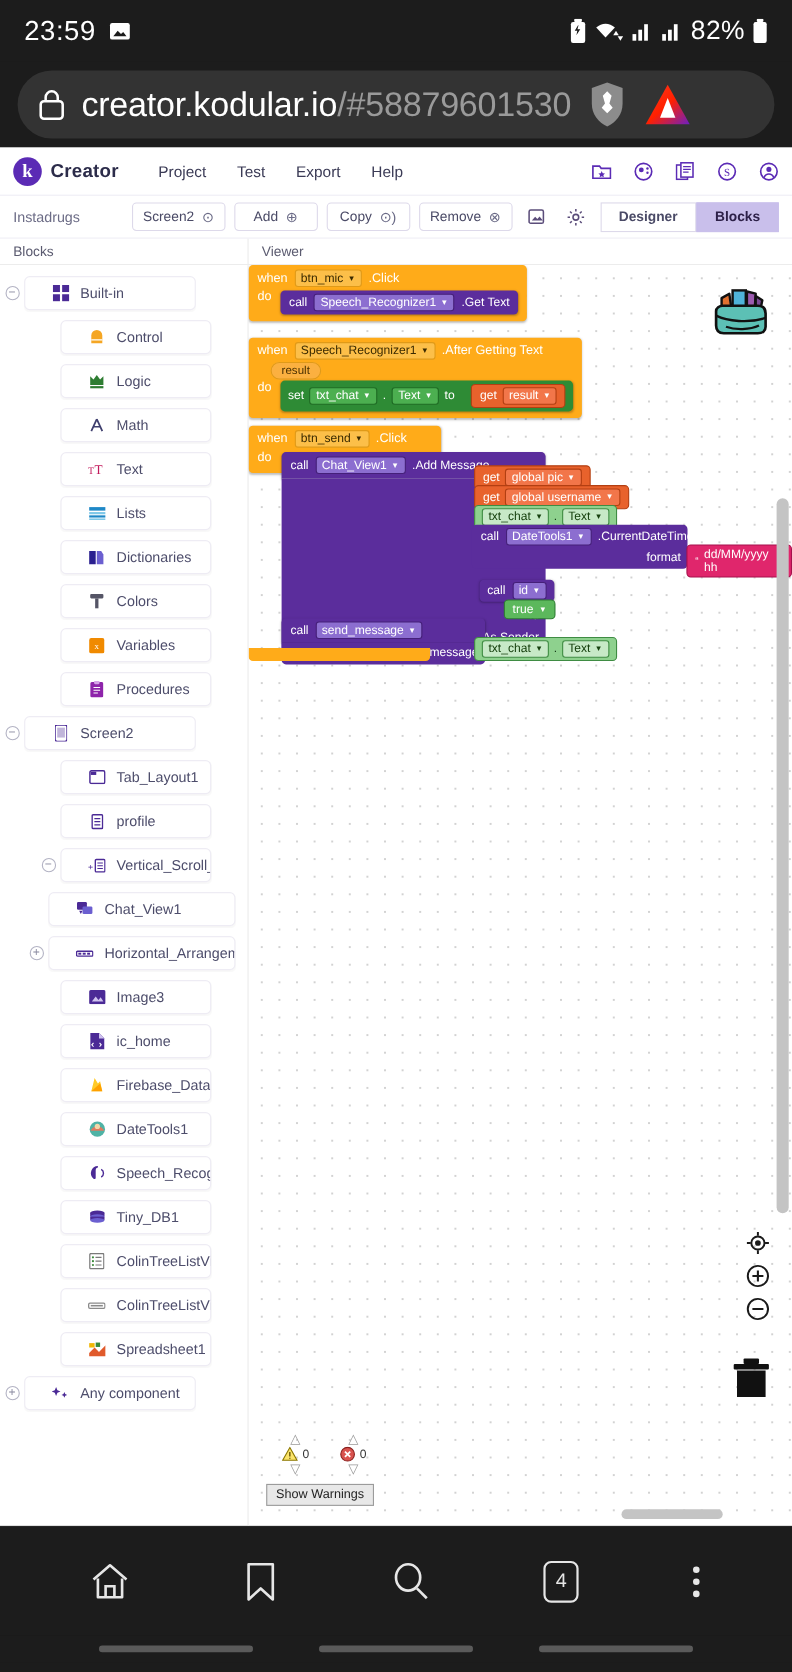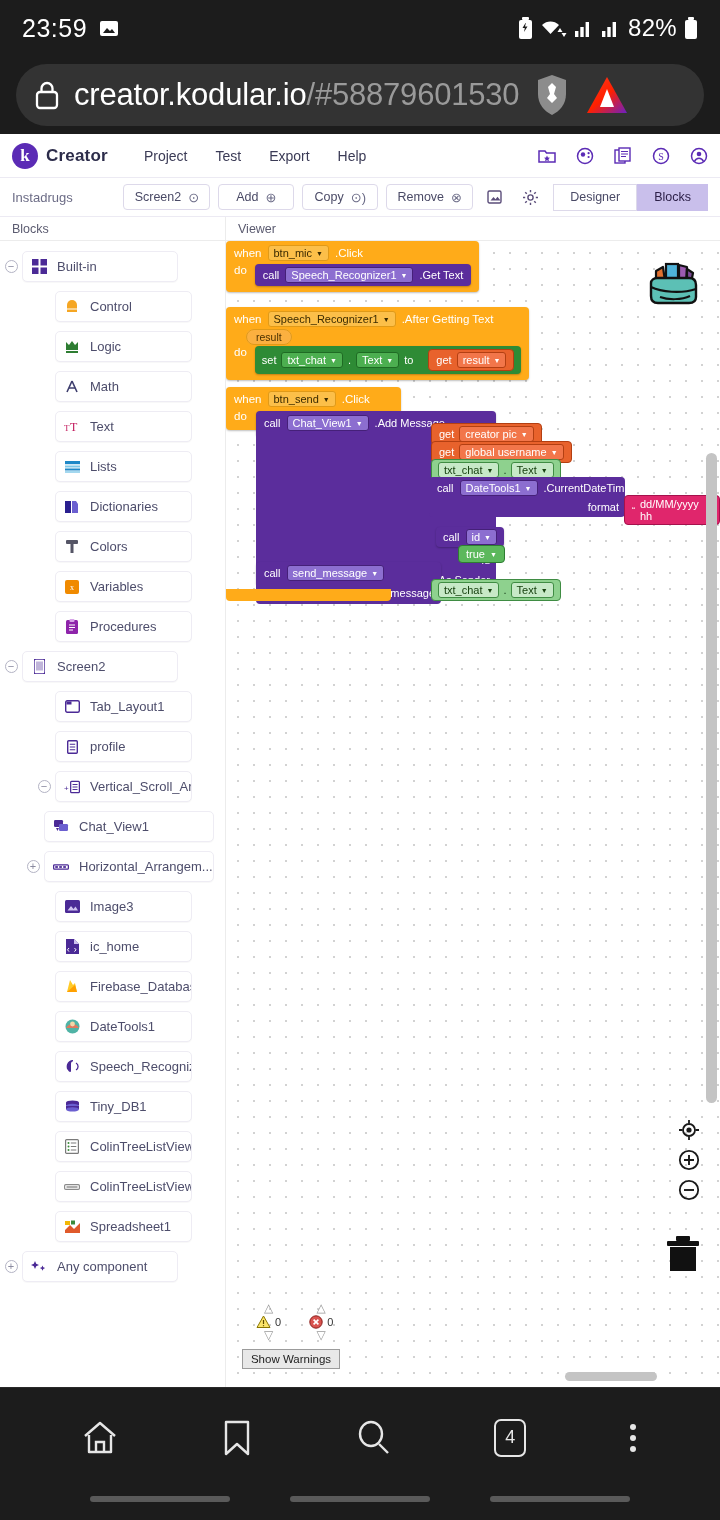--- a/index.html
+++ b/index.html
@@ -60,21 +60,21 @@
     display: flex; align-items: center; padding: 0 12px; gap: 0;
   }
   .project-name { font-size: 13px; color: #6c6c86; width: 118px; }
   .tb-btn {
     height: 26px; min-width: 76px; border: 1px solid #ddd9ea; border-radius: 4px;
     background: #fff; display: inline-flex; align-items: center; justify-content: center;
     gap: 7px; font-size: 12.5px; color: #4a4a66; padding: 0 12px; margin-right: 8px;
   }
   .tb-btn .gly { font-size: 13px; color: #6a6a86; line-height: 1; }
   .tb-icons { display: flex; align-items: center; gap: 18px; margin-left: 6px; margin-right: 14px; }
-  .seg { display: flex; margin-left: auto; }
+  .seg { display: flex; margin-left: auto; font-weight: bold; }
   .seg-btn {
     height: 27px; padding: 0 16px; font-size: 12.5px; color: #4a4a66;
     border: 1px solid #ddd9ea; display: flex; align-items: center; justify-content: center;
     background: #fff;
   }
   .seg-btn.active { background: #c9bfeb; color: #2d2048; border-color: #c9bfeb; }
 
   
   .panelbar { height: 24px; display: flex; border-bottom: 1px solid #ececec; background: #fff; }
   .panelbar .pt { font-size: 12.5px; color: #5b5b70; display: flex; align-items: center; padding-left: 12px; }
@@ -91,21 +91,21 @@
     width: 22px; flex: 0 0 22px; display: flex; align-items: center; justify-content: center;
     color: #a9a9bd; font-size: 13px;
   }
   .toggle .circ {
     width: 13px; height: 13px; border: 1px solid #b3b3c4; border-radius: 50%;
     display: flex; align-items: center; justify-content: center;
     font-size: 11px; line-height: 1; color: #8a8aa0;
   }
   .node {
     flex: 1; height: 31px; background: #fff; border: 1px solid #eeecf4; border-radius: 5px;
-    display: flex; align-items: center; gap: 10px; padding-left: 8px;
+    display: flex; align-items: center; gap: 10px; padding-left: 24px;
     font-size: 13px; color: #4d4d6b;
     box-shadow: 0 1px 1px rgba(0,0,0,.03);
     overflow: hidden; white-space: nowrap;
   }
   .node .nicon { width: 16px; height: 16px; flex: 0 0 16px; display: flex; align-items: center; justify-content: center; }
   .lvl0 .node { margin-right: 47px; }
   .lvl1 { padding-left: 33px; }
   .lvl1 .node { margin-right: 33px; }
   .lvl2 { padding-left: 22px; }
   .lvl2 .node { margin-right: 11px; }
@@ -839,21 +839,21 @@
             <div class="arg-row">
               <span class="arg-lbl">add As Sender</span>
             </div>
           </div>
         </div>
 
         <div class="blk" style="left:205px; top:182px;">
           <span class="get-orange">
             <span>get</span>
             <span class="field-o">
-                <span>creator pic</span>
+                <span>global pic</span>
                 <span class="caret">▼</span>
               </span>
           </span>
         </div>
 
         <div class="blk" style="left:205px; top:200px;">
           <span class="get-orange">
             <span>get</span>
             <span class="field-o">
                 <span>global username</span>

